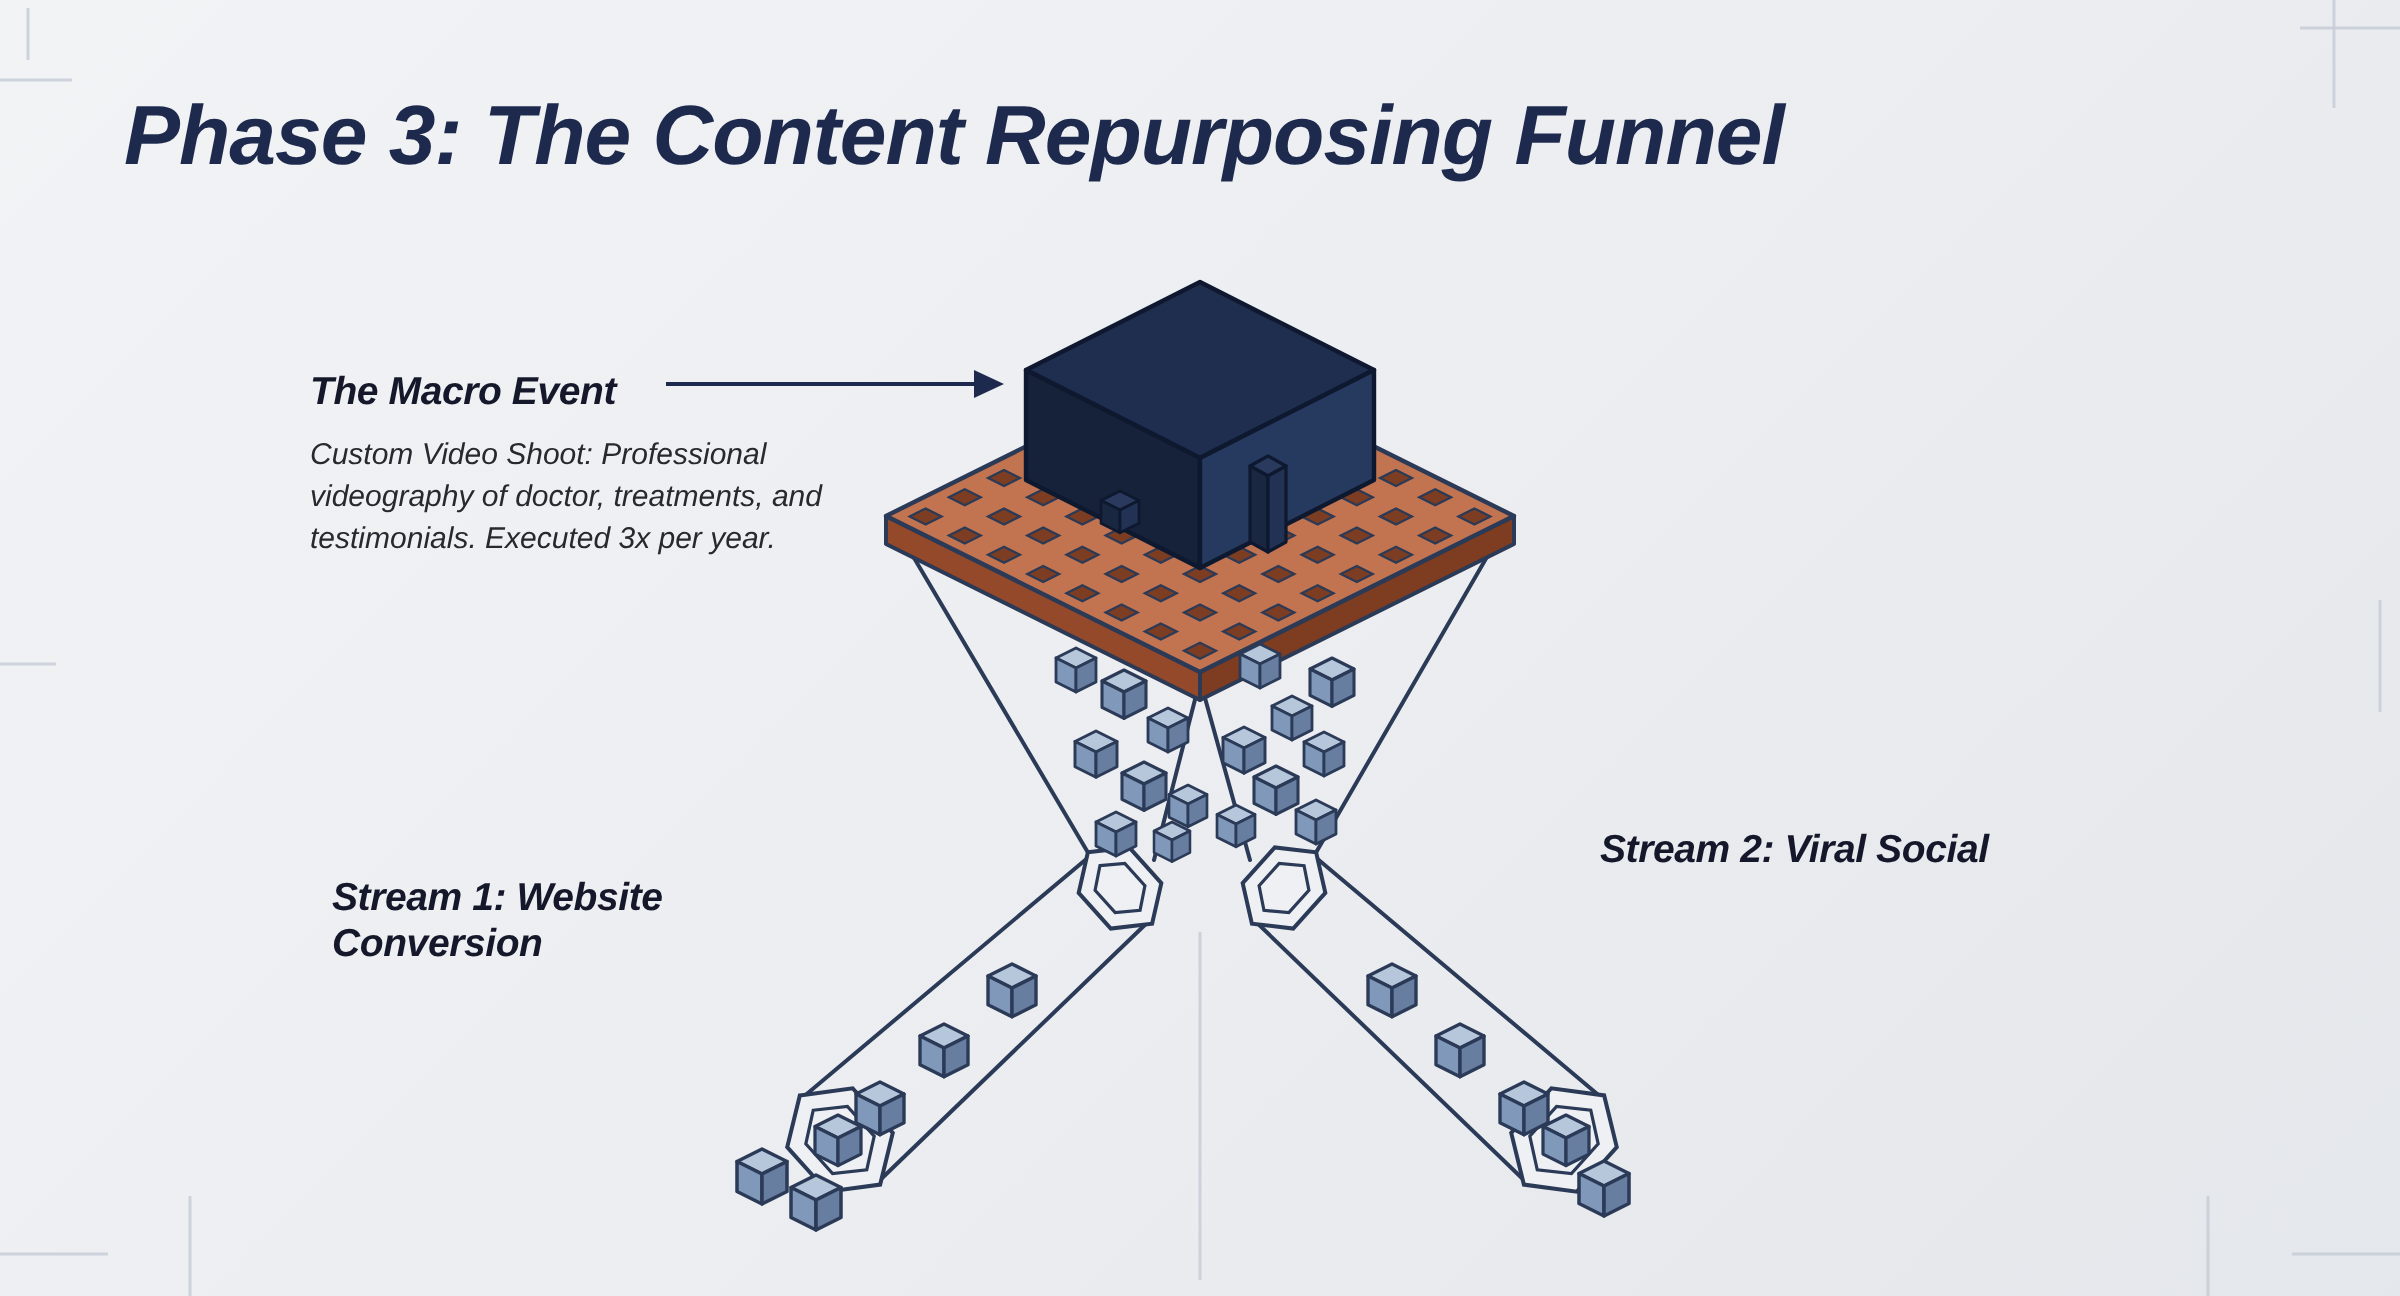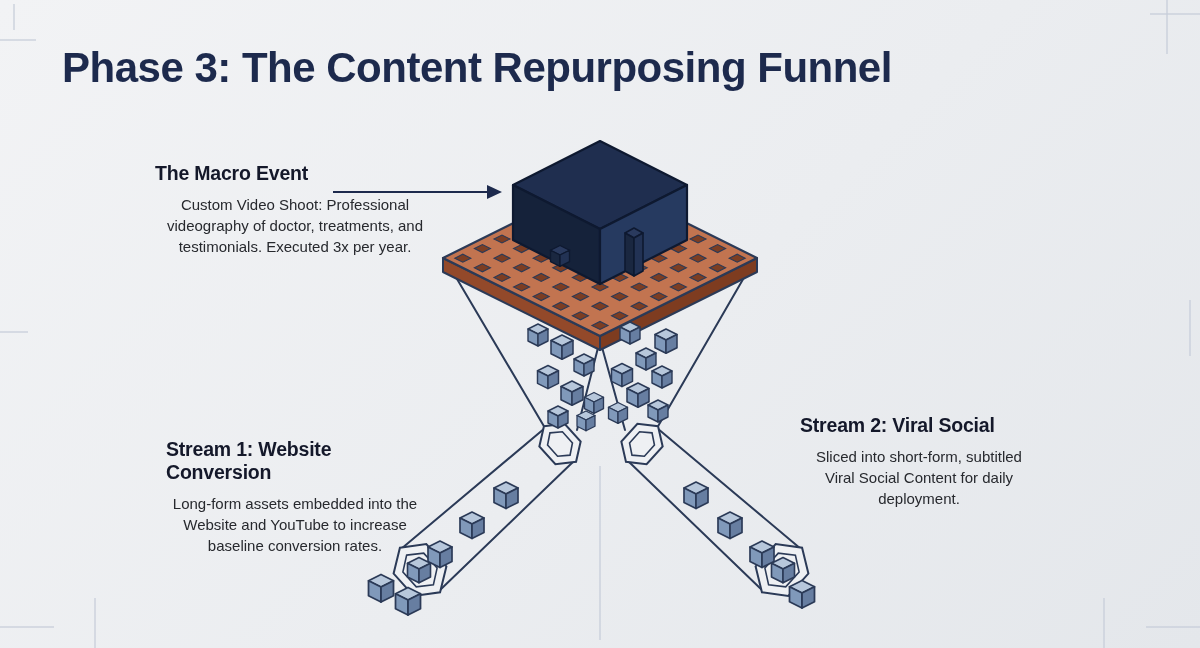--- a/index.html
+++ b/index.html
@@ -3,30 +3,31 @@
 <meta charset="utf-8">
 <style>
   html,body{margin:0;padding:0;background:#dfe2e6;}
   .canvas{
     position:relative;
     width:1200px;height:648px;
     background:linear-gradient(135deg,#f2f3f5 0%,#ebedf0 55%,#e4e7eb 100%);
     overflow:hidden;
     font-family:"Liberation Sans",sans-serif;
     color:#1d2a4d;
+    font-style:italic;
   }
   svg.illus{position:absolute;left:0;top:0;width:1200px;height:648px;}
   h1.title{
     position:absolute;left:62px;top:44px;margin:0;
     font-size:42px;font-weight:700;letter-spacing:-0.5px;color:#1d2a4d;
   }
   .ann{position:absolute;}
   .ann h2{margin:0 0 9px 0;font-size:19.5px;font-weight:700;color:#14182a;letter-spacing:-0.2px;}
-  .ann p{margin:0;font-size:15px;line-height:1.4;color:#27292e;text-align:center;}
-  .ann.macro{left:155px;top:162px;width:280px;}
+  .ann p{margin:0;font-size:15px;line-height:1.4;color:#27292e;}
+  .ann.macro{left:155px;top:185px;width:280px;}
   .ann.stream1{left:166px;top:438px;width:258px;}
   .ann.stream2{left:800px;top:414px;width:238px;}
 
   
   .outline{stroke:#2b3a57;stroke-width:2;fill:none;stroke-linecap:round;}
   .hole{fill:#7c3d22;stroke:#2b3a57;stroke-width:1.1;}
   .crop{stroke:#c7cdd8;stroke-width:1.5;fill:none;opacity:0.85;}
   .ringO{fill:#eef0f3;stroke:#2b3a57;stroke-width:2;}
   .ringI{fill:none;stroke:#2b3a57;stroke-width:1.6;}
 </style>
@@ -218,21 +219,19 @@
 
   <h1 class="title">Phase 3: The Content Repurposing Funnel</h1>
 
   <div class="ann macro">
     <h2>The Macro Event</h2>
     <p>Custom Video Shoot: Professional videography of doctor, treatments, and testimonials. Executed 3x per year.</p>
   </div>
 
   <div class="ann stream1">
     <h2>Stream 1: Website Conversion</h2>
-    <p>Long-form assets embedded into the Website and YouTube to increase baseline conversion rates.</p>
   </div>
 
   <div class="ann stream2">
     <h2>Stream 2: Viral Social</h2>
-    <p>Sliced into short-form, subtitled Viral Social Content for daily deployment.</p>
   </div>
 
 </div>
 
 </body></html>

